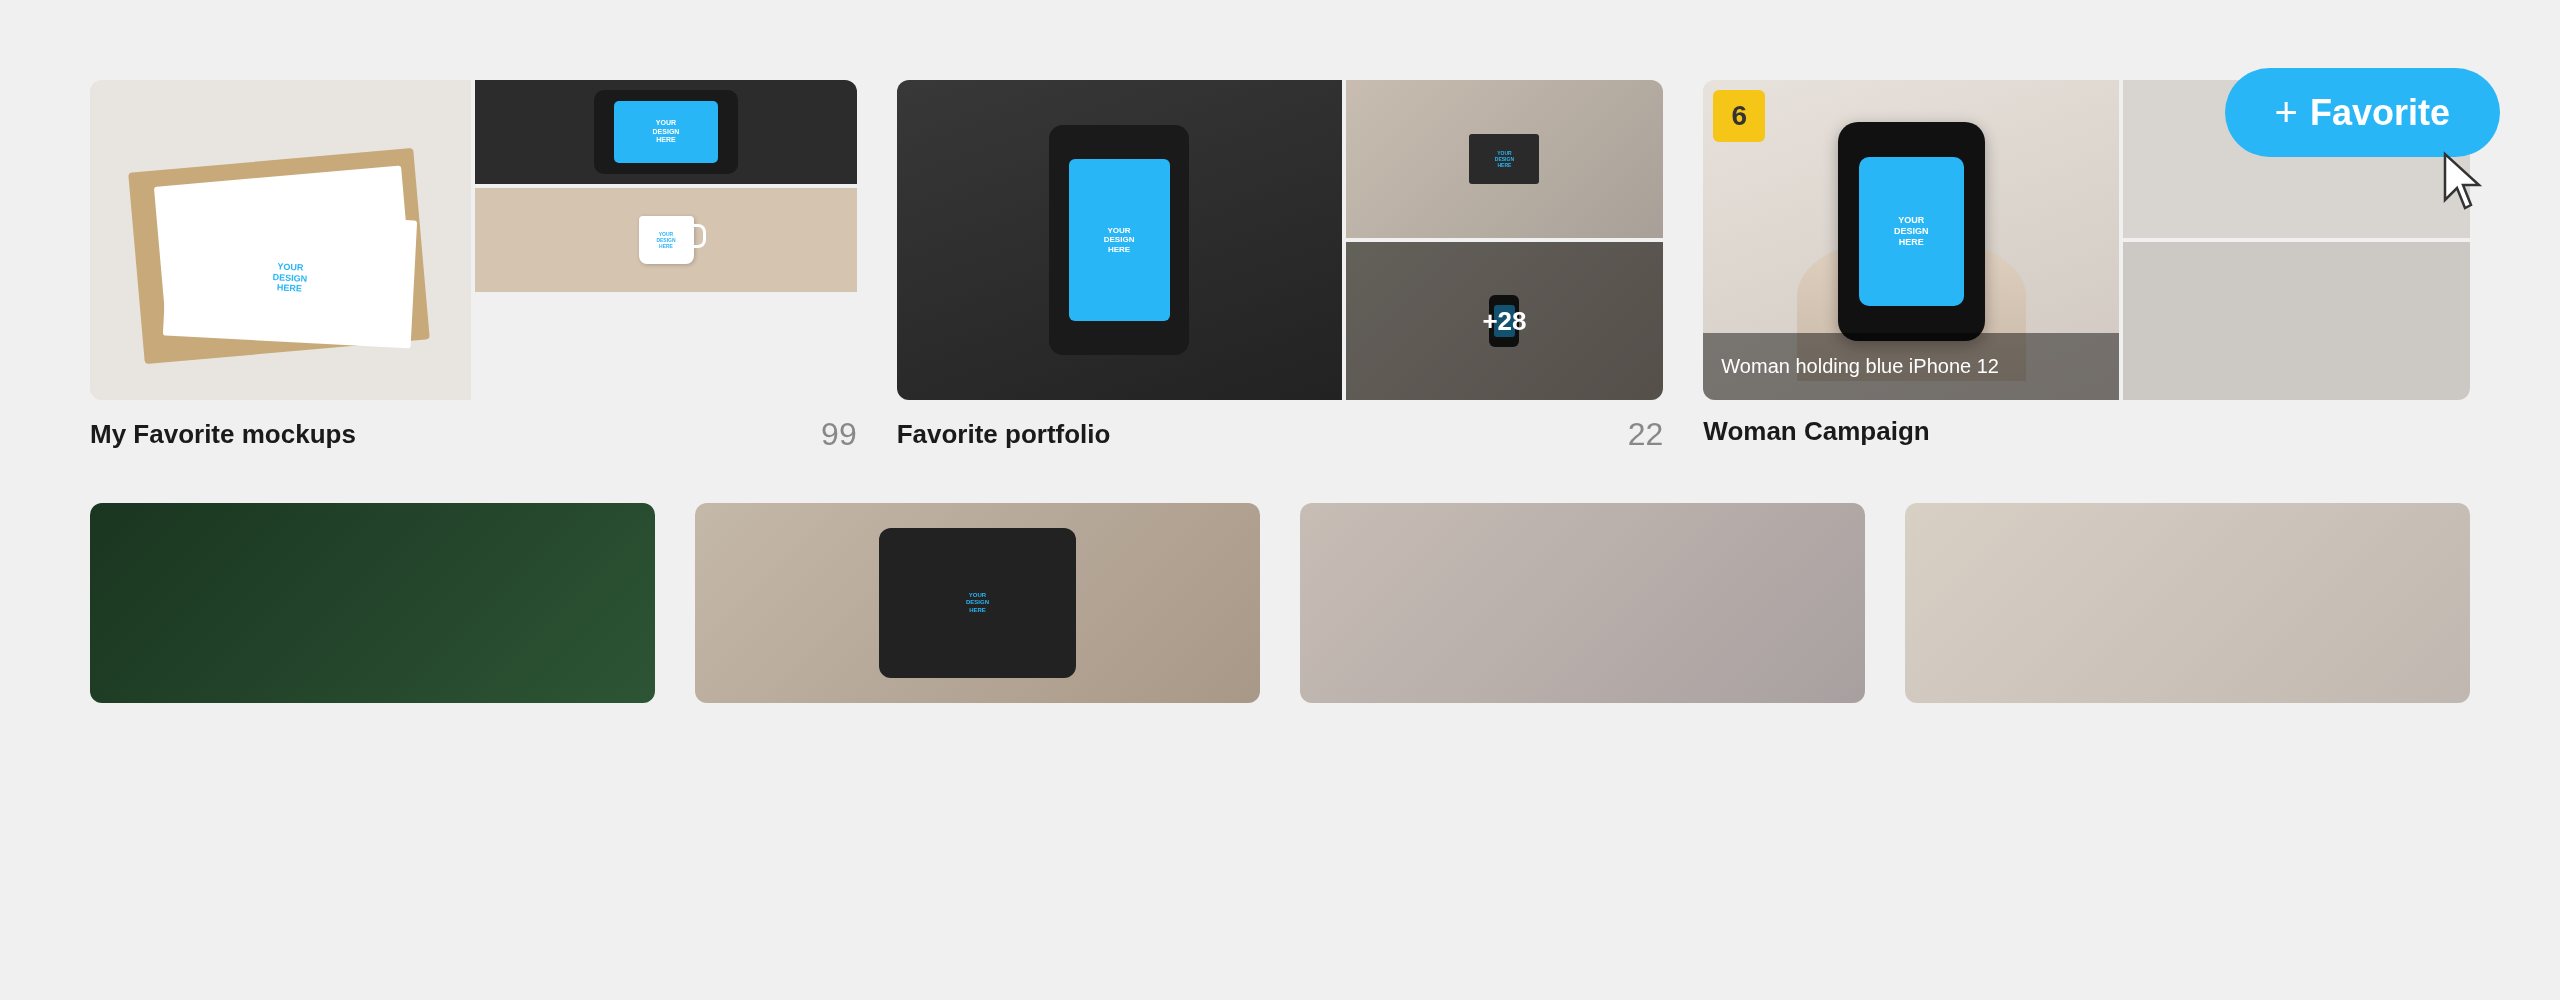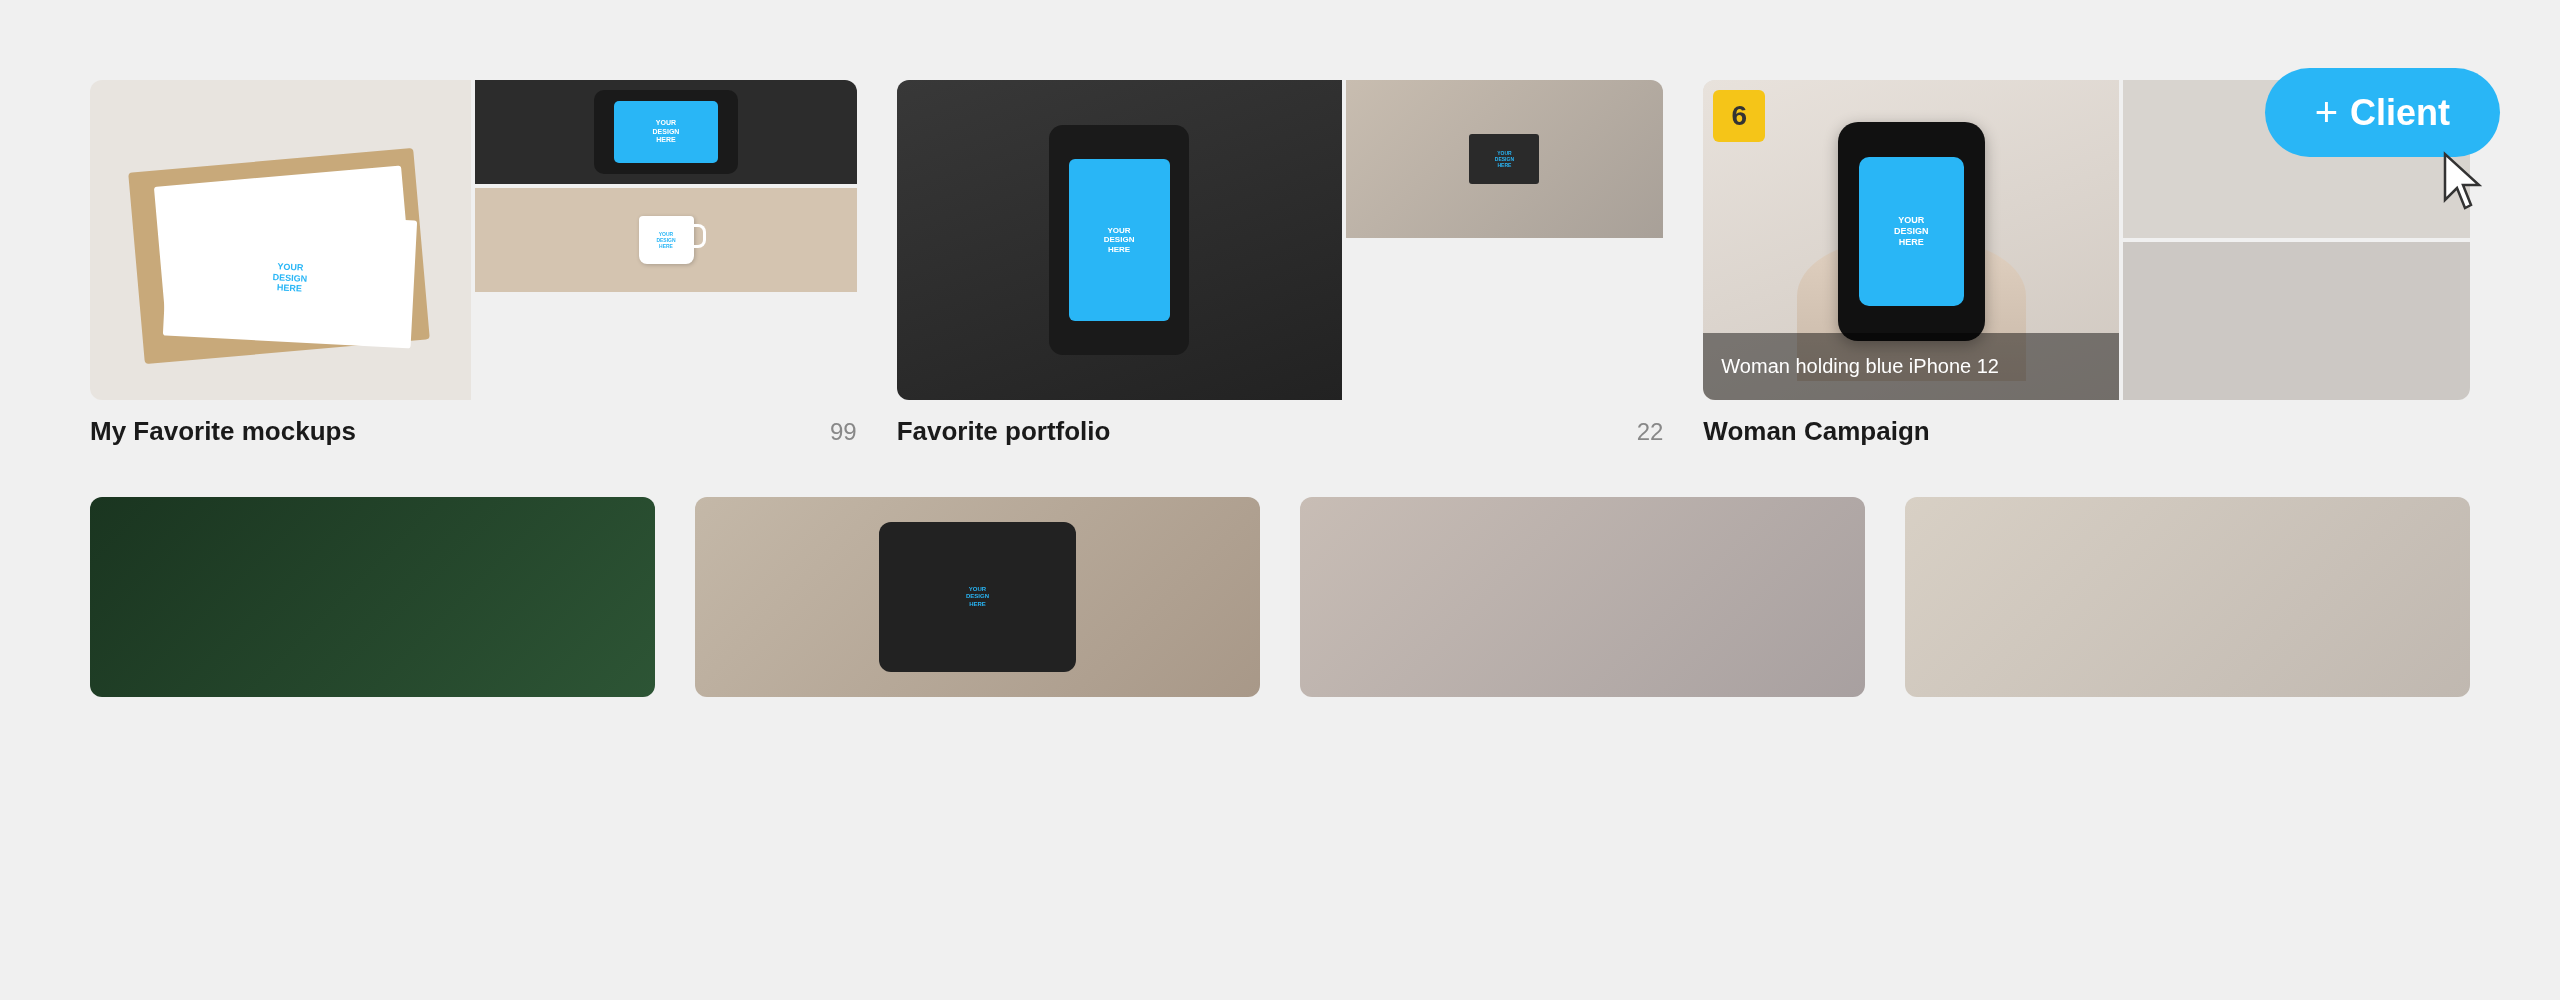--- a/index.html
+++ b/index.html
@@ -154,21 +154,21 @@
       justify-content: space-between;
     }
 
     .collection-name {
       font-size: 26px;
       font-weight: 700;
       color: #1a1a1a;
     }
 
     .collection-count {
-      font-size: 24px;
+      font-size: 32px;
       color: #888;
       font-weight: 400;
     }
 
     
     .design-label {
       font-size: 9px;
       font-weight: 800;
       color: #29b6f6;
       text-align: center;
@@ -230,21 +230,21 @@
       flex: 1;
     }
   </style>
 </head>
 <body>
 
 <div class="page-container">
 
   <button class="collect-btn">
     <span class="plus">+</span>
-    <span>Client</span>
+    <span>Favorite</span>
   </button>
 
   <div class="cursor-icon">
     <svg width="55" height="65" viewBox="0 0 55 65" fill="none">
       <path d="M8 4 L8 50 L20 38 L28 58 L34 55 L26 35 L42 35 Z" fill="white" stroke="#333" stroke-width="2.5"></path>
     </svg>
   </div>
 
   <div class="collections-row">
 
@@ -308,20 +308,30 @@
         </div>
 
         <div class="mosaic-cell bg-room">
           <div style="width:100%;height:100%;background:linear-gradient(135deg,#c8bdb0,#a8a098);display:flex;align-items:center;justify-content:center;">
             <div style="width:70px;height:50px;background:#2a2a2a;border-radius:3px;display:flex;align-items:center;justify-content:center;">
               <div class="design-label" style="color:#29b6f6;font-size:5px;">YOUR<br>DESIGN<br>HERE</div>
             </div>
           </div>
         </div>
 
+        <div class="mosaic-cell" style="background:#8a7a70;position:relative;">
+          <div style="width:100%;height:100%;background:linear-gradient(135deg,#ddd5c8,#bdb0a5);display:flex;align-items:center;justify-content:center;">
+            <div style="width:30px;height:52px;background:#222;border-radius:6px;display:flex;align-items:center;justify-content:center;">
+              <div style="width:72%;height:60%;background:#29b6f6;border-radius:3px;"></div>
+            </div>
+          </div>
+          <div class="overlay-badge">
+            <span>+28</span>
+          </div>
+        </div>
       </div>
       <div class="collection-meta">
         <span class="collection-name">Favorite portfolio</span>
         <span class="collection-count">22</span>
       </div>
     </div>
 
     <div class="collection-card campaign-card-wrap">
 
       <div class="number-badge">6</div>

